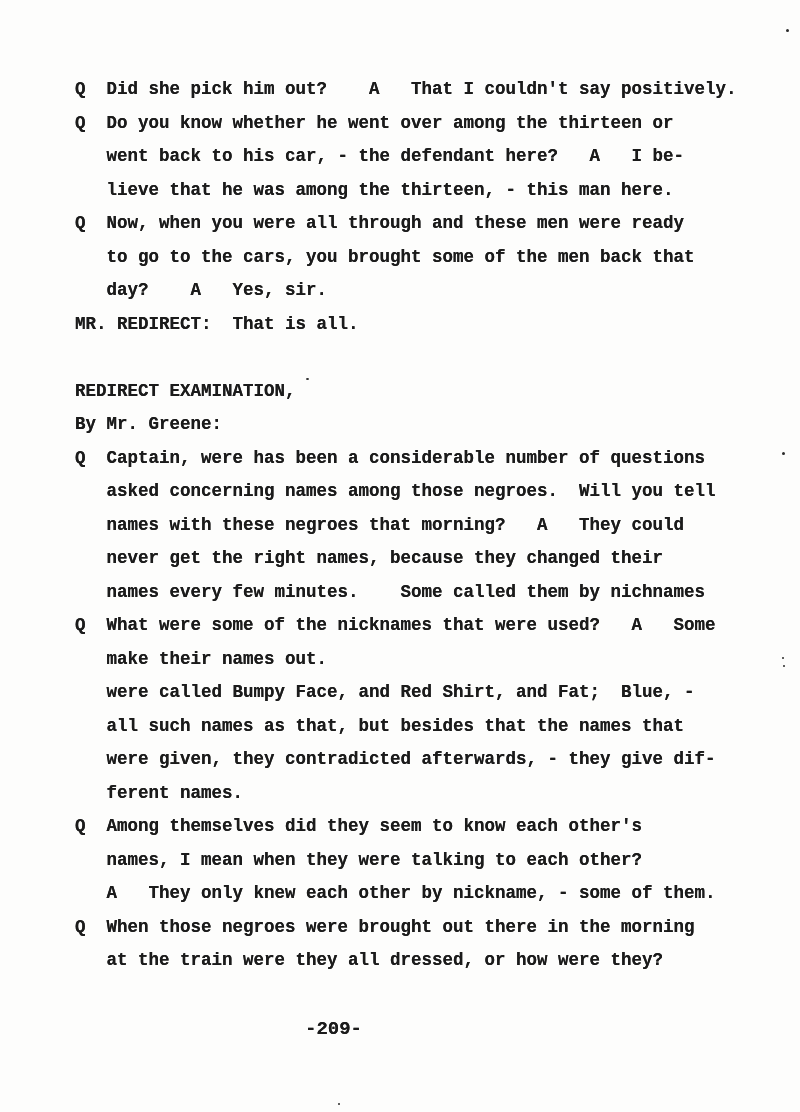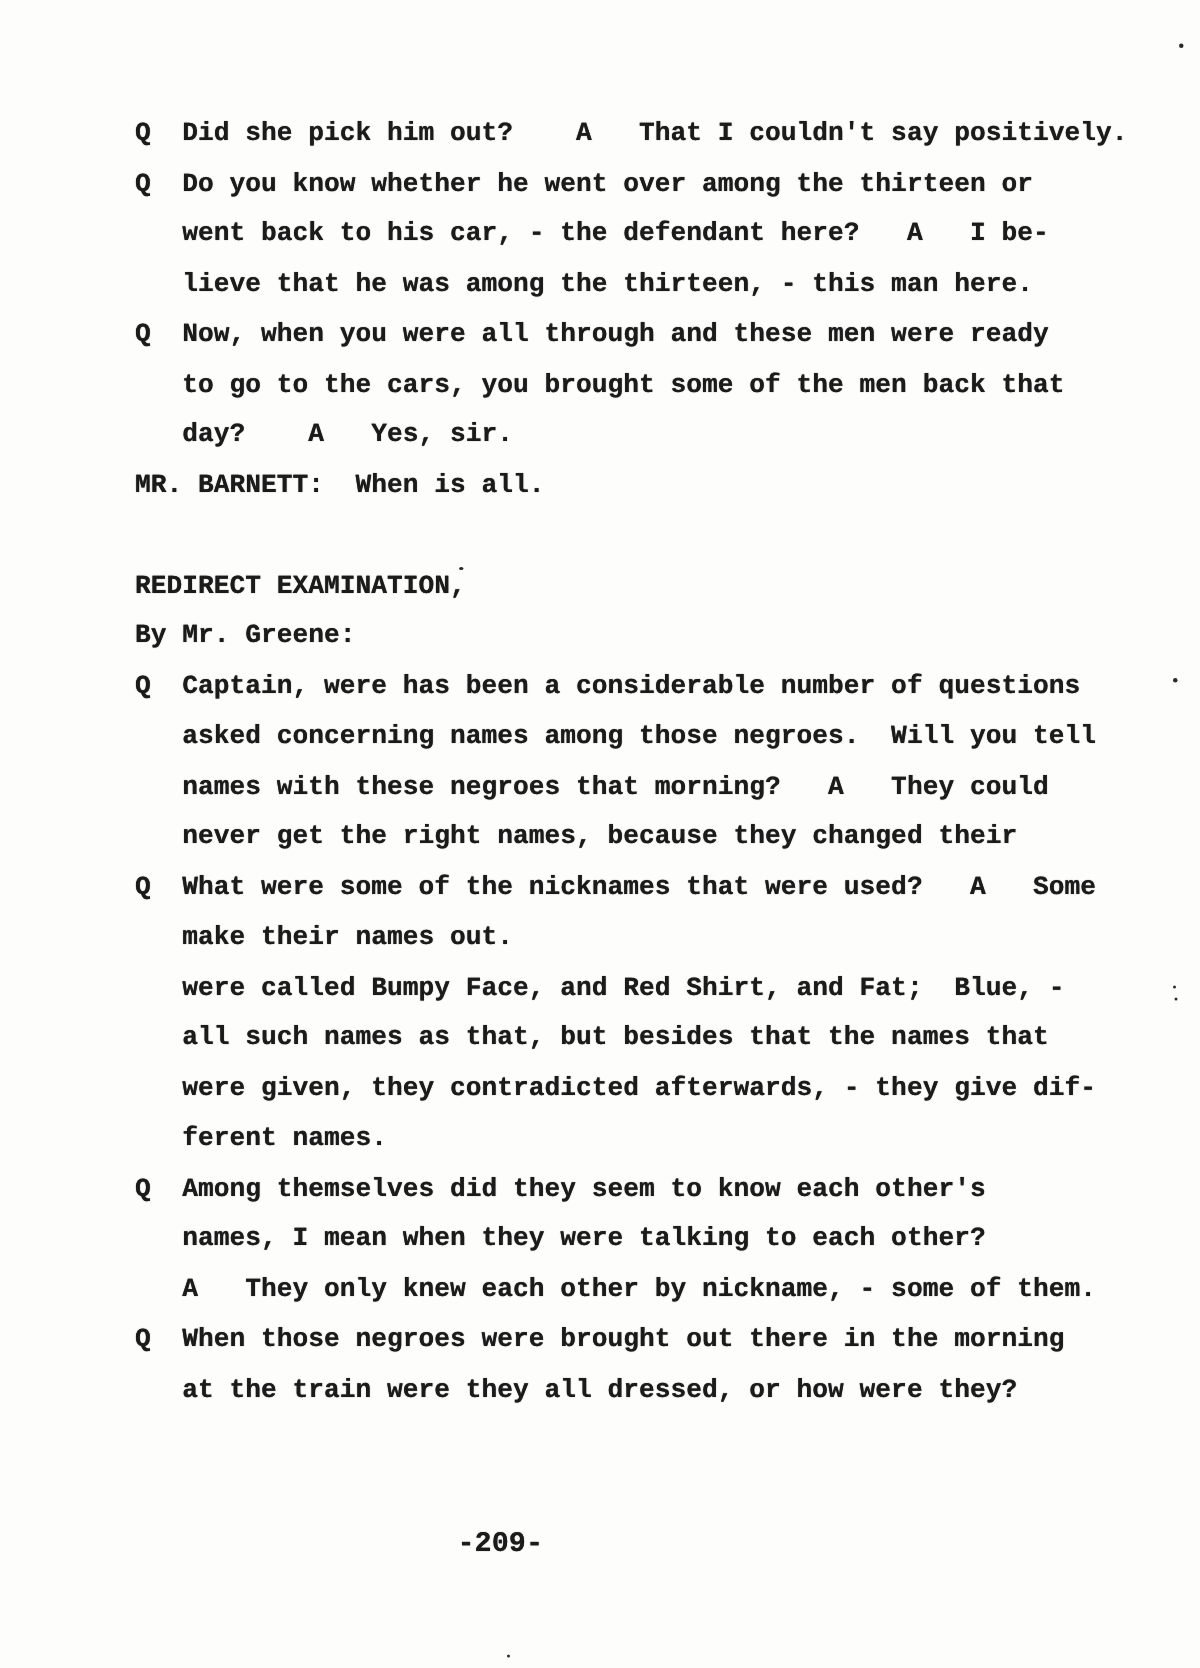--- a/index.html
+++ b/index.html
@@ -12,21 +12,21 @@
     width: 800px;
     height: 1112px;
     background: #fdfdfc;
     overflow: hidden;
     font-family: "Liberation Mono", "DejaVu Sans Mono", monospace;
     font-weight: bold;
     color: #1b1b1b;
   }
   .transcript {
     position: absolute;
-    left: 90px;
+    left: 75px;
     top: 73px;
   }
   .line {
     white-space: pre;
     font-size: 17.5px;
     line-height: 33.5px;
     height: 33.5px;
     text-shadow: 0 0 0.6px rgba(10,10,10,0.85);
   }
   .pagenum {
@@ -56,28 +56,29 @@
 <div class="page">
 
   <div class="transcript">
     <div class="line">Q  Did she pick him out?    A   That I couldn't say positively.</div>
     <div class="line">Q  Do you know whether he went over among the thirteen or</div>
     <div class="line">   went back to his car, - the defendant here?   A   I be-</div>
     <div class="line">   lieve that he was among the thirteen, - this man here.</div>
     <div class="line">Q  Now, when you were all through and these men were ready</div>
     <div class="line">   to go to the cars, you brought some of the men back that</div>
     <div class="line">   day?    A   Yes, sir.</div>
-    <div class="line">MR. BARNETT:  When is all.</div>
+    <div class="line">MR. REDIRECT:  That is all.</div>
     <div class="line"></div>
     <div class="line">REDIRECT EXAMINATION,</div>
     <div class="line">By Mr. Greene:</div>
     <div class="line">Q  Captain, were has been a considerable number of questions</div>
     <div class="line">   asked concerning names among those negroes.  Will you tell</div>
     <div class="line">   names with these negroes that morning?   A   They could</div>
     <div class="line">   never get the right names, because they changed their</div>
+    <div class="line">   names every few minutes.    Some called them by nichnames</div>
     <div class="line">Q  What were some of the nicknames that were used?   A   Some</div>
     <div class="line">   make their names out.</div>
     <div class="line">   were called Bumpy Face, and Red Shirt, and Fat;  Blue, -</div>
     <div class="line">   all such names as that, but besides that the names that</div>
     <div class="line">   were given, they contradicted afterwards, - they give dif-</div>
     <div class="line">   ferent names.</div>
     <div class="line">Q  Among themselves did they seem to know each other's</div>
     <div class="line">   names, I mean when they were talking to each other?</div>
     <div class="line">   A   They only knew each other by nickname, - some of them.</div>
     <div class="line">Q  When those negroes were brought out there in the morning</div>

